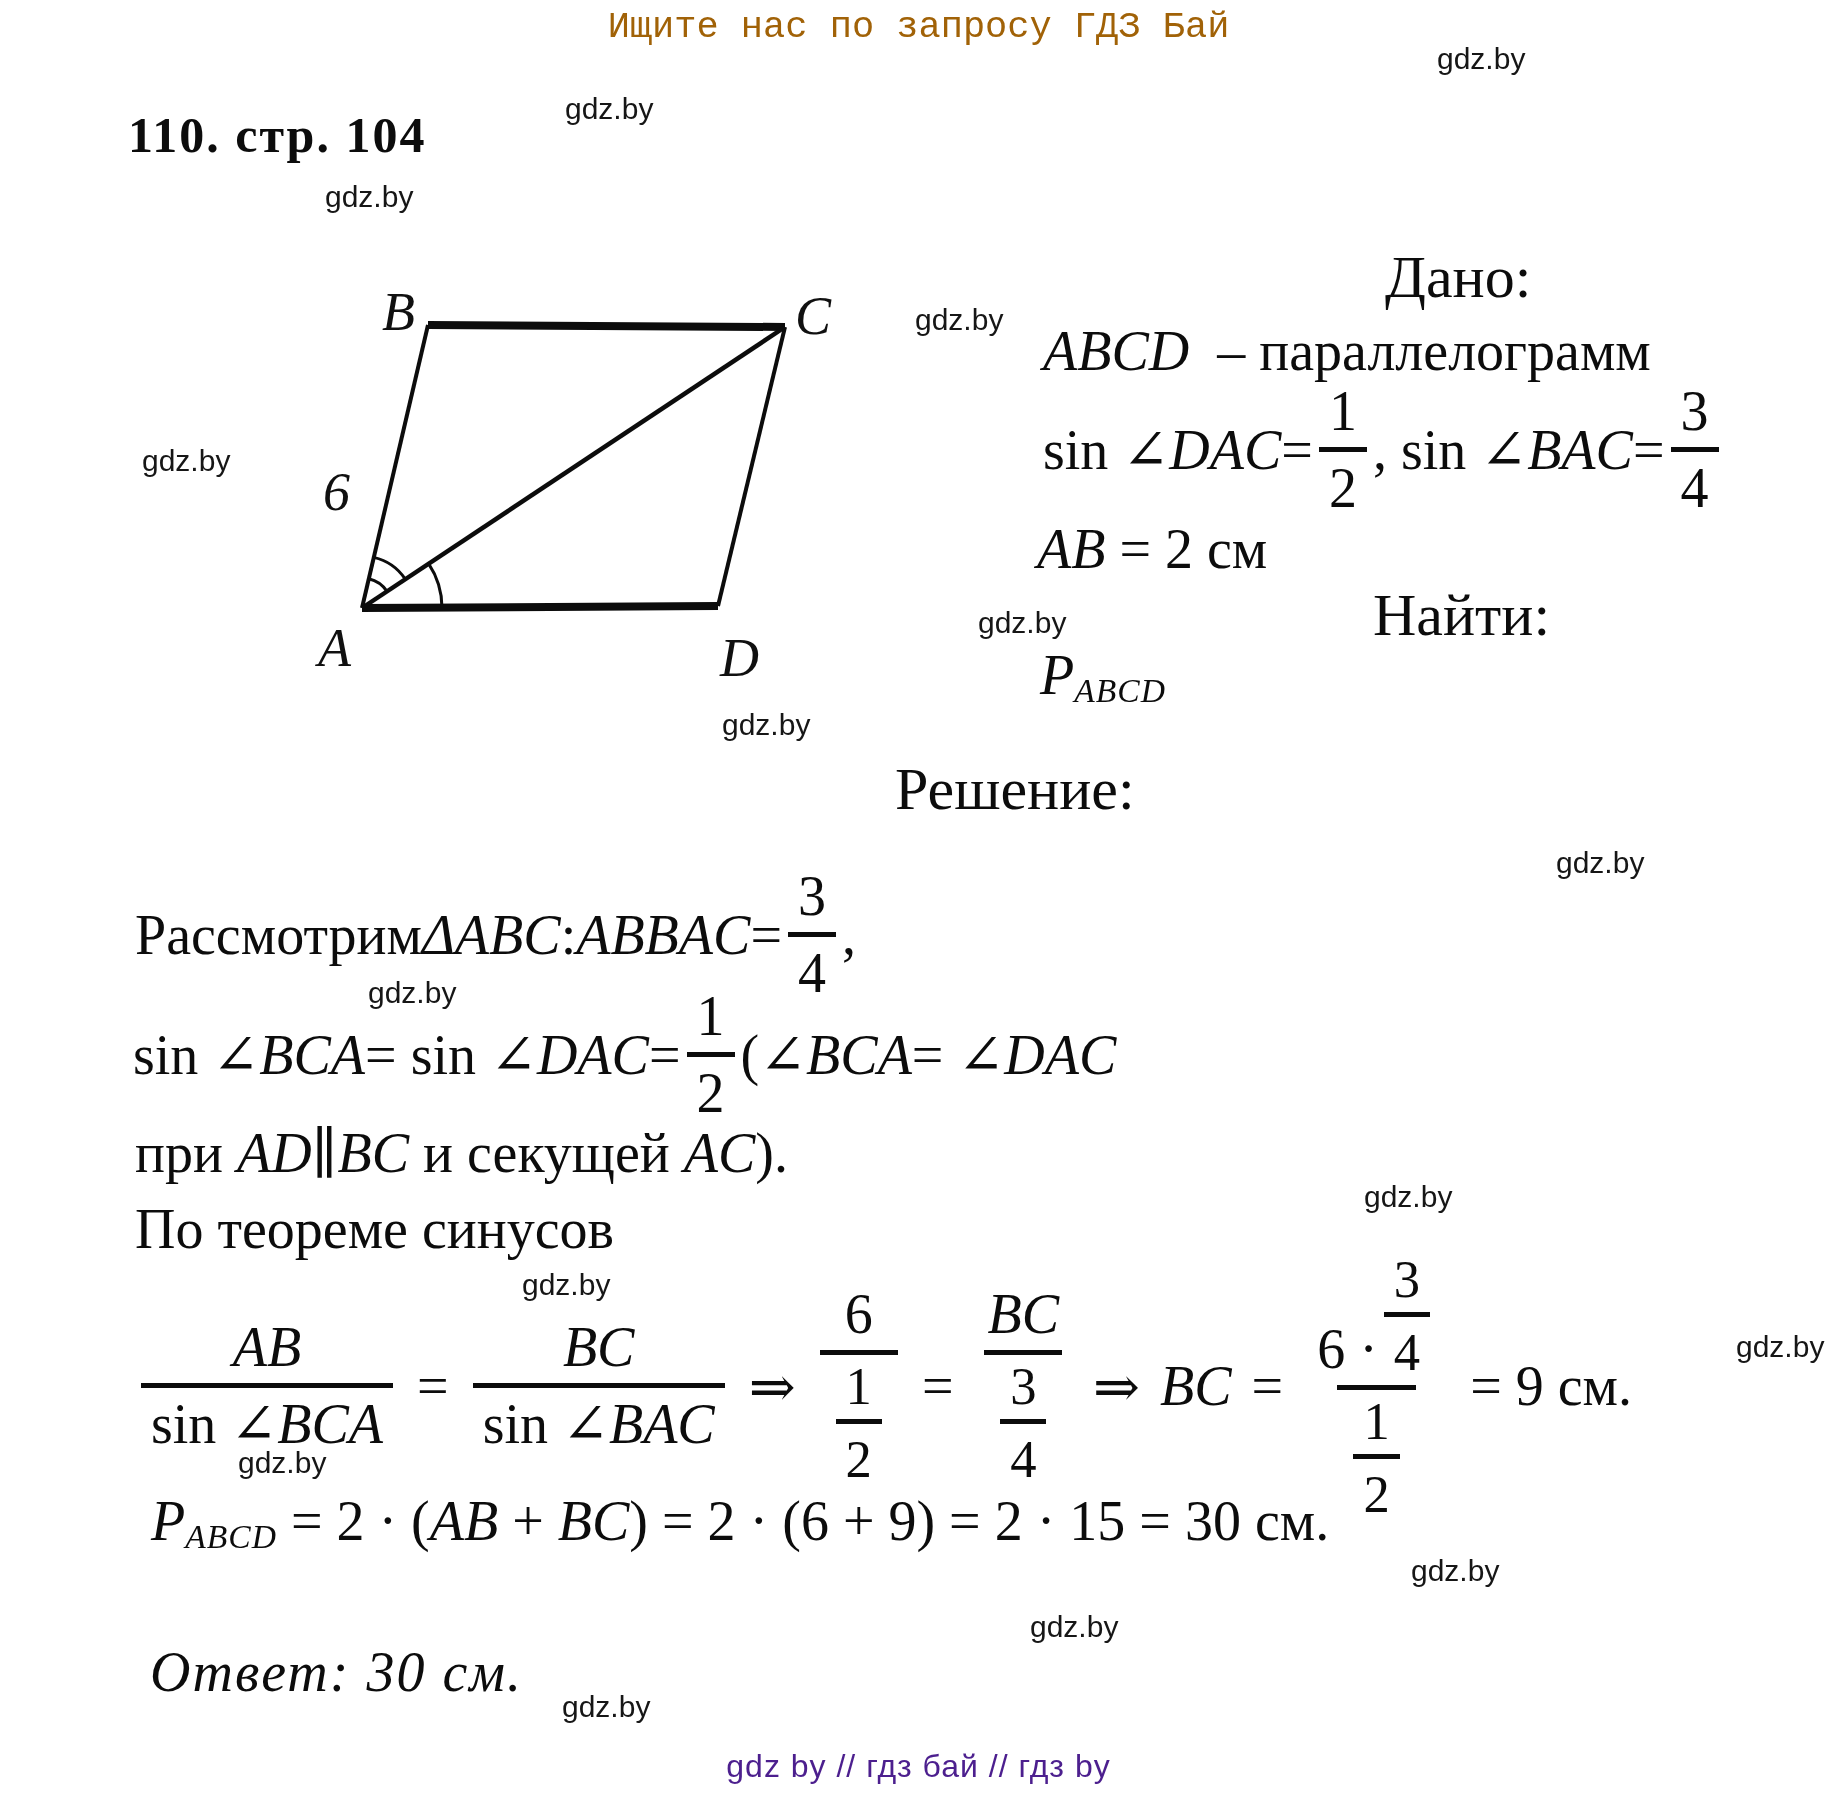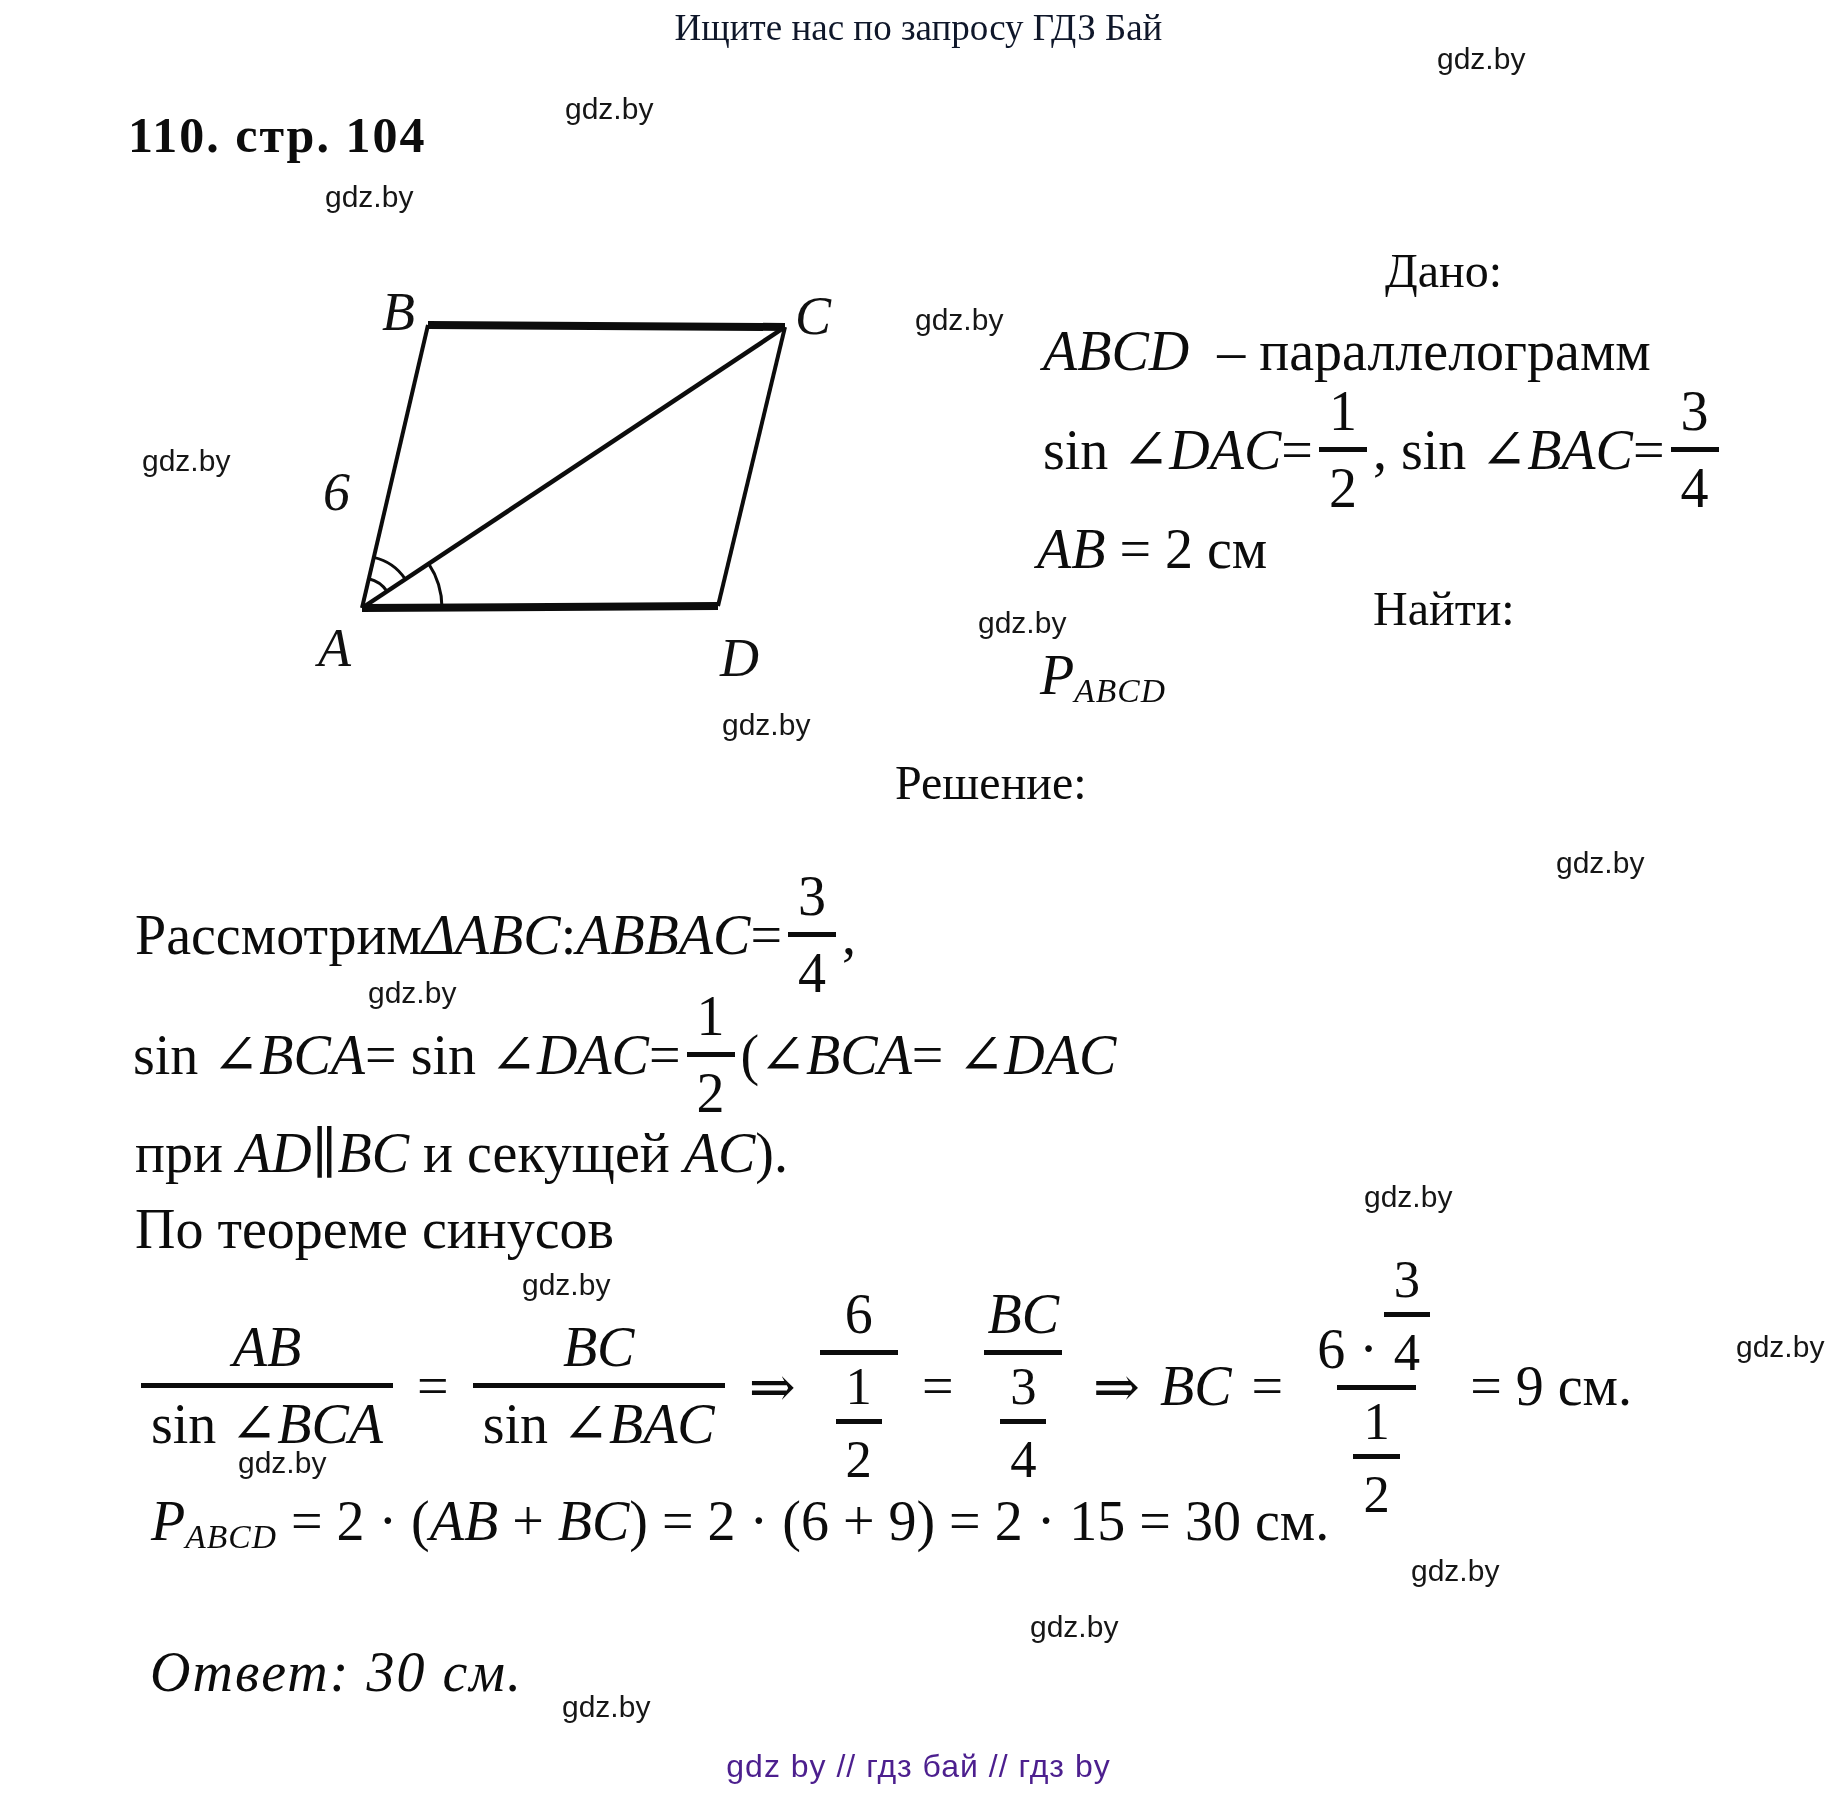--- a/index.html
+++ b/index.html
@@ -1,22 +1,22 @@
 <!DOCTYPE html>
 <html><head>
 <meta charset="utf-8">
 <style>
   html,body{margin:0;padding:0;}
   body{width:1837px;height:1797px;position:relative;background:#ffffff;overflow:hidden;
        font-family:"Liberation Serif","DejaVu Serif",serif;color:#0c0c0c;}
   .abs{position:absolute;white-space:nowrap;}
 
   
-  .promo{left:0;right:0;top:6px;text-align:center;font-family:Liberation Serif, serif;
-         font-size:37px;color:#0f172a;}
+  .promo{left:0;right:0;top:6px;text-align:center;font-family:Liberation Mono, monospace;
+         font-size:37px;color:#a16207;}
 
   
   .title{left:128px;top:106px;font-size:50px;font-weight:bold;letter-spacing:2px;}
 
   
   .wm{position:absolute;font-family:"Liberation Sans","DejaVu Sans",sans-serif;font-size:30px;color:#161616;white-space:nowrap;}
 
   
   .math{font-size:56px;line-height:1.05;}
   .mrow{display:flex;align-items:center;}
@@ -33,21 +33,21 @@
   
   .formula{display:flex;align-items:center;gap:16px;font-size:56px;}
   .tok{padding:0 2px;}
 
   .answer{font-size:56px;font-style:italic;letter-spacing:2px;}
 
   .footer{left:0;right:0;top:1748px;text-align:center;font-family:"Liberation Sans","DejaVu Sans",sans-serif;
           font-size:32px;color:#4c1f8e;letter-spacing:1px;}
 
   svg text{font-family:"Liberation Serif","DejaVu Serif",serif;font-style:italic;font-size:54px;fill:#101010;}
-  .heading{font-size:48px;}
+  .heading{font-size:60px;}
 </style>
 </head>
 <body>
 
 <div class="abs promo">Ищите нас по запросу ГДЗ Бай</div>
 
 <div class="abs title">110. стр. 104</div>
 
 <div id="watermark-layer">
     <span class="wm" style="left: 1437px; top: 42px;">gdz.by</span>

